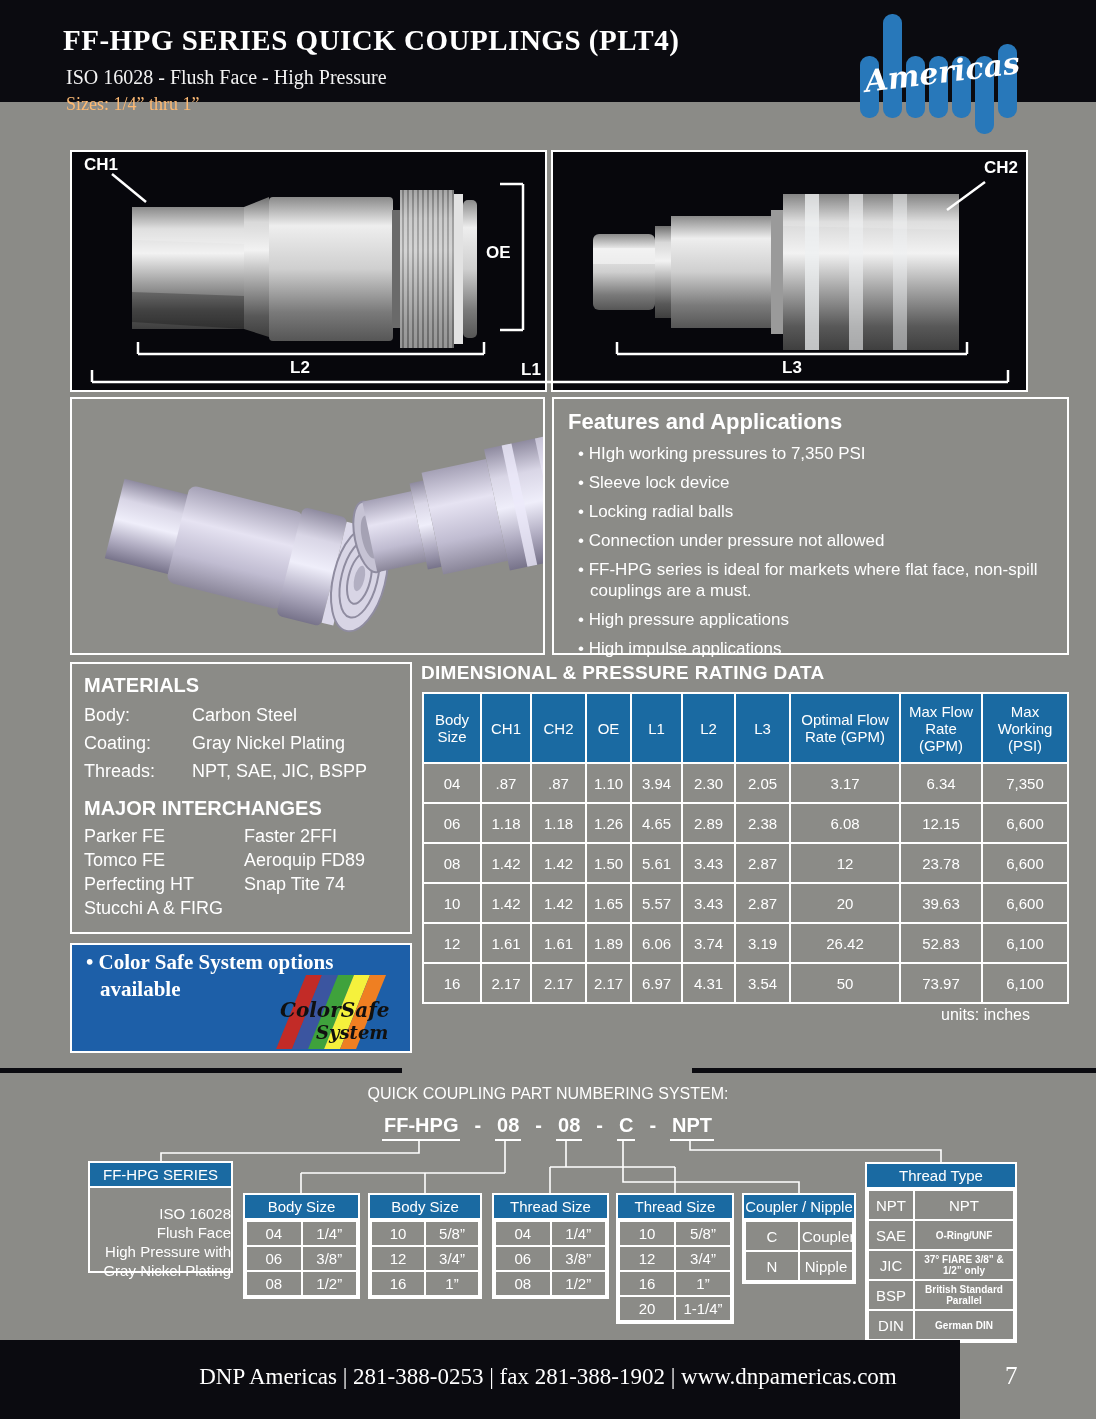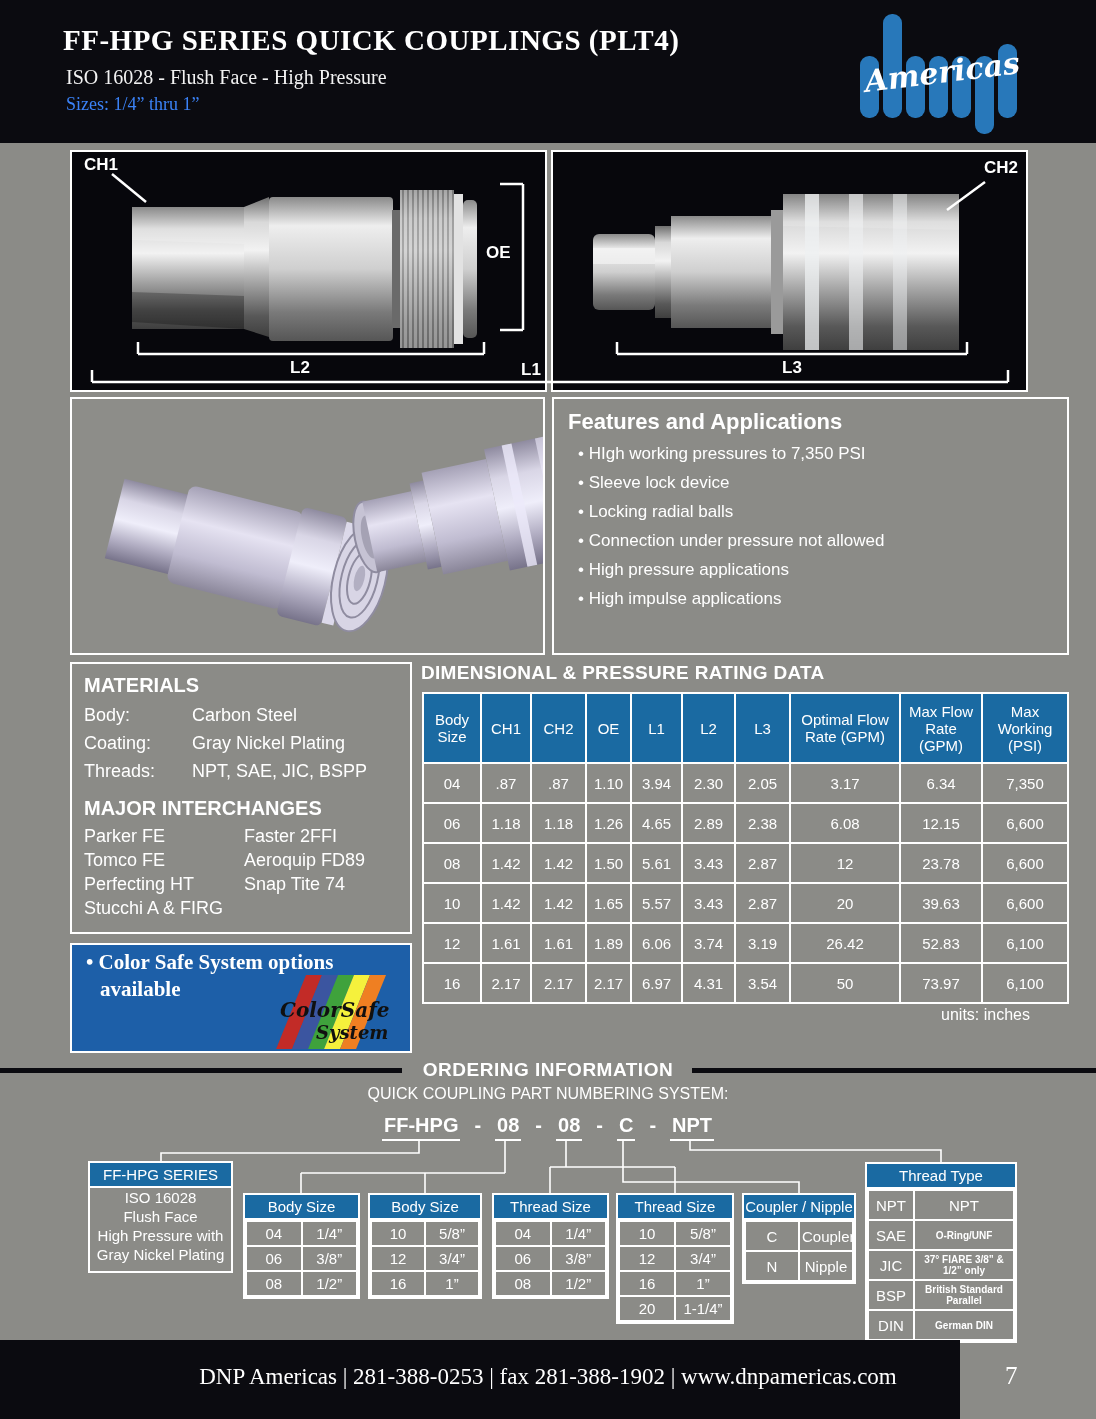--- a/index.html
+++ b/index.html
@@ -1,27 +1,27 @@
 <!DOCTYPE html>
 <html><head>
 <meta charset="utf-8">
 <style>
   html,body{margin:0;padding:0;background:#555;}
   #page{position:relative;width:1096px;height:1419px;background:#8b8b87;overflow:hidden;
         font-family:"Liberation Sans",sans-serif;color:#fff;}
   .abs{position:absolute;}
 
   
-  .header{position:absolute;left:0;top:0;width:1096px;height:143px;background:#0b0b10;}
+  .header{position:absolute;left:0;top:0;width:1096px;height:102px;background:#0b0b10;}
   .hdr-title{position:absolute;left:63px;top:24px;font-family:"Liberation Serif",serif;
              font-weight:bold;font-size:29px;color:#fff;letter-spacing:.5px;}
   .hdr-sub{position:absolute;left:66px;top:66px;font-family:"Liberation Serif",serif;
            font-size:20px;color:#f2f2f2;}
   .hdr-sizes{position:absolute;left:66px;top:94px;font-family:"Liberation Serif",serif;
-             font-size:18px;color:#3b82f6;}
+             font-size:18px;color:#fdba74;}
   .logo{position:absolute;left:852px;top:8px;width:200px;height:128px;}
 
   
   .photo-box{position:absolute;top:150px;width:477px;height:242px;background:#07070c;
              border:2px solid #fff;box-sizing:border-box;}
   .pb-left{left:70px;} .pb-right{left:551px;}
   .dim-label{position:absolute;font-weight:bold;font-size:17px;color:#fff;z-index:5;}
 
   
   .render-box{position:absolute;left:70px;top:397px;width:475px;height:258px;
@@ -75,21 +75,21 @@
   .connector{position:absolute;left:0;top:0;width:1096px;height:1419px;pointer-events:none;}
 
   .obox{position:absolute;border:2px solid #fff;box-sizing:border-box;}
   .ohead{background:#1a6aa2;color:#fff;text-align:center;font-size:15px;
          padding:3px 0;border-bottom:2px solid #fff;}
   .obox table{border-collapse:collapse;width:100%;table-layout:fixed;}
   .obox td{border:2px solid #fff;color:#fff;text-align:center;font-size:15px;
            height:21px;padding:1px 2px;overflow:hidden;}
   .obox td.tiny{font-size:10px;font-weight:bold;}
   .series-box{left:88px;top:1161px;width:145px;height:112px;}
-  .series-body{padding-top:0;text-align:center;border-radius:30px;}
+  .series-body{padding-top:16px;text-align:right;border-radius:30px;}
   .series-line{font-size:15px;line-height:19px;color:#fff;}
   .tt-box td:first-child{width:40px;}
   .tt-box td{height:26px;}
   .cn-box td{height:26px;}
 
   
   .footer{position:absolute;left:0;top:1340px;width:960px;height:79px;background:#0b0b10;}
   .ftr-text{position:absolute;left:0;top:24px;width:1096px;text-align:center;
             font-family:"Liberation Serif",serif;font-size:23px;color:#fff;}
   .ftr-page{position:absolute;left:1005px;top:22px;font-family:"Liberation Serif",serif;
@@ -265,20 +265,21 @@
     </svg>
   </div>
 
   <div class="features-box">
     <div class="feat-title">Features and Applications</div>
     <div>
         <div class="feat-item">HIgh working pressures to 7,350 PSI</div>
         <div class="feat-item">Sleeve lock device</div>
         <div class="feat-item">Locking radial balls</div>
         <div class="feat-item">Connection under pressure not allowed</div>
+        <div class="feat-item">FF-HPG series is ideal for markets where flat face, non-spill couplings are a must.</div>
         <div class="feat-item">High pressure applications</div>
         <div class="feat-item">High impulse applications</div>
       </div>
   </div>
 
   <div class="materials-box">
     <div class="mat-title">MATERIALS</div>
     <table class="kv mat">
       <tbody>
           <tr>
@@ -433,21 +434,20 @@
           <td>50</td>
           <td>73.97</td>
           <td>6,100</td>
         </tr>
       </tbody>
   </table>
   <div class="units">units: inches</div>
 
   <div class="ord-bar l"></div>
   <div class="ord-bar r"></div>
-  <div class="ord-title">ORDERING INFORMATION</div>
   <div class="ord-sub">QUICK COUPLING PART NUMBERING SYSTEM:</div>
 
   <div class="partnum">
       <span class="pn-seg">FF-HPG</span>
       <span class="pn-dash">-</span>
       <span class="pn-seg">08</span>
       <span class="pn-dash">-</span>
       <span class="pn-seg">08</span>
       <span class="pn-dash">-</span>
       <span class="pn-seg">C</span>

